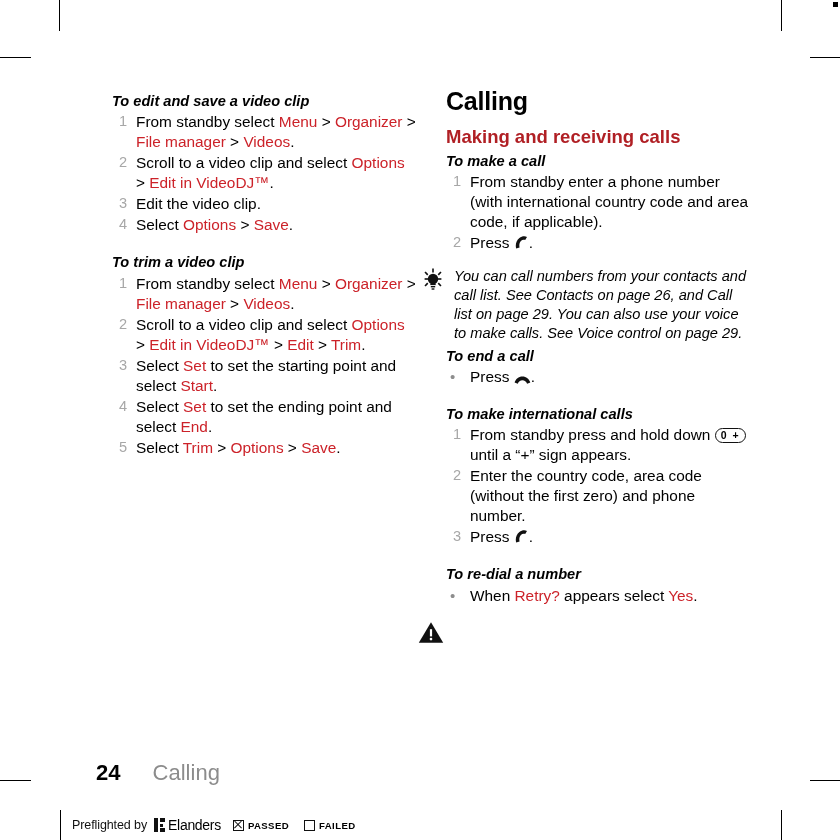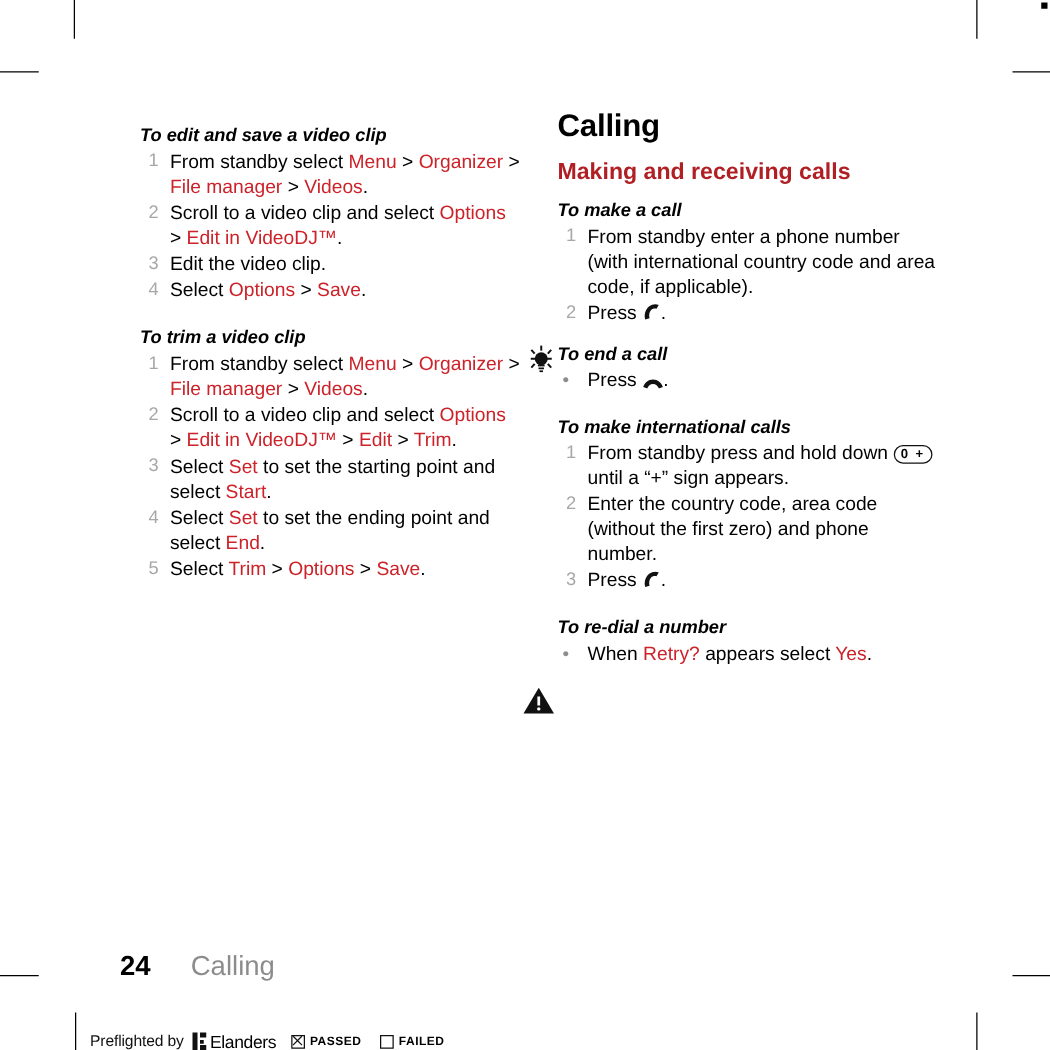--- a/index.html
+++ b/index.html
@@ -32,21 +32,21 @@
   }
   .section-head{
     font-size:18.5px;font-weight:bold;line-height:1.15;
     margin:0 0 4px 0;
   }
   .intro{
     font-size:15.5px;line-height:1.30;margin:0 0 16px 0;
   }
   .proc-title{
     font-size:14.6px;font-weight:bold;font-style:italic;
-    margin:12px 0 2px 0;line-height:1.25;
+    margin:4px 0 2px 0;line-height:1.25;
   }
   .proc-title.spaced{margin-top:18px;}
 
   ol.steps,ul.steps{
     list-style:none;margin:0;padding:0;
   }
   ol.steps li,ul.steps li{
     position:relative;
     padding-left:24px;
     font-size:15.4px;
@@ -101,21 +101,20 @@
     margin-top:32px;
   }
   .footer .pageno{font-weight:bold;color:#000;}
   .footer .chap{color:#8c8c8c;margin-left:26px;}
 
   
   .preflight{
     position:absolute;left:72px;top:817px;
     display:flex;align-items:center;
     font-size:12.5px;
-    margin-top:8px;
   }
   .preflight .pf-text{
     font-family:"Liberation Sans", sans-serif;
     letter-spacing:-0.1px;color:#111;
   }
   .pf-logo{display:flex;align-items:center;margin-left:7px;}
   .pf-logo .bars{
     display:inline-block;width:11px;height:14px;position:relative;margin-right:3px;
   }
   .pf-logo .bars i{position:absolute;background:#111;display:block;}
@@ -181,21 +180,21 @@
               <rect x="10.3" y="15.6" width="5.4" height="1.5" fill="#111"></rect>
               <rect x="10.8" y="18" width="4.4" height="1.4" fill="#111"></rect>
               <rect x="11.6" y="20.3" width="2.8" height="1.4" fill="#111"></rect>
               <rect x="12.2" y="0.5" width="1.6" height="4" fill="#111"></rect>
               <rect x="4.6" y="10.2" width="4" height="1.6" fill="#111"></rect>
               <rect x="17.4" y="10.2" width="4" height="1.6" fill="#111"></rect>
               <rect x="5.6" y="3.4" width="1.6" height="4" fill="#111" transform="rotate(-42 6.4 5.4)"></rect>
               <rect x="18.8" y="3.4" width="1.6" height="4" fill="#111" transform="rotate(42 19.6 5.4)"></rect>
               <rect x="5.6" y="14.6" width="1.6" height="4" fill="#111" transform="rotate(42 6.4 16.6)"></rect>
               <rect x="18.8" y="14.6" width="1.6" height="4" fill="#111" transform="rotate(-42 19.6 16.6)"></rect>
-            </svg></span></div>
+            </svg></span><span>You can call numbers from your contacts and call list. See Contacts on page 26, and Call list on page 29. You can also use your voice to make calls. See Voice control on page 29.</span></div>
         <h3 class="proc-title">To end a call</h3>
         <ul class="steps">
           <li><span class="bullet">•</span><span>Press </span><svg class="glyph" width="17" height="11" viewBox="0 0 17 11">
               <path d="M0.6 9.6 C1.6 6.2 4.6 3.6 8.4 3.6 C12.2 3.6 15.2 6.2 16.3 9.6 L13.1 10.8 C12.3 8.6 10.5 7.2 8.4 7.2 C6.3 7.2 4.5 8.6 3.8 10.8 Z" fill="#111"></path>
             </svg><span>.</span></li>
         </ul>
         <h3 class="proc-title spaced">To make international calls</h3>
         <ol class="steps">
           <li><span class="num" style="color: rgb(167, 167, 167);">1</span><span>From standby press and hold down </span><span class="key-pill">0 +</span><span> until a “+” sign appears.</span></li>
           <li><span class="num" style="color: rgb(167, 167, 167);">2</span><span>Enter the country code, area code (without the first zero) and phone number.</span></li>

